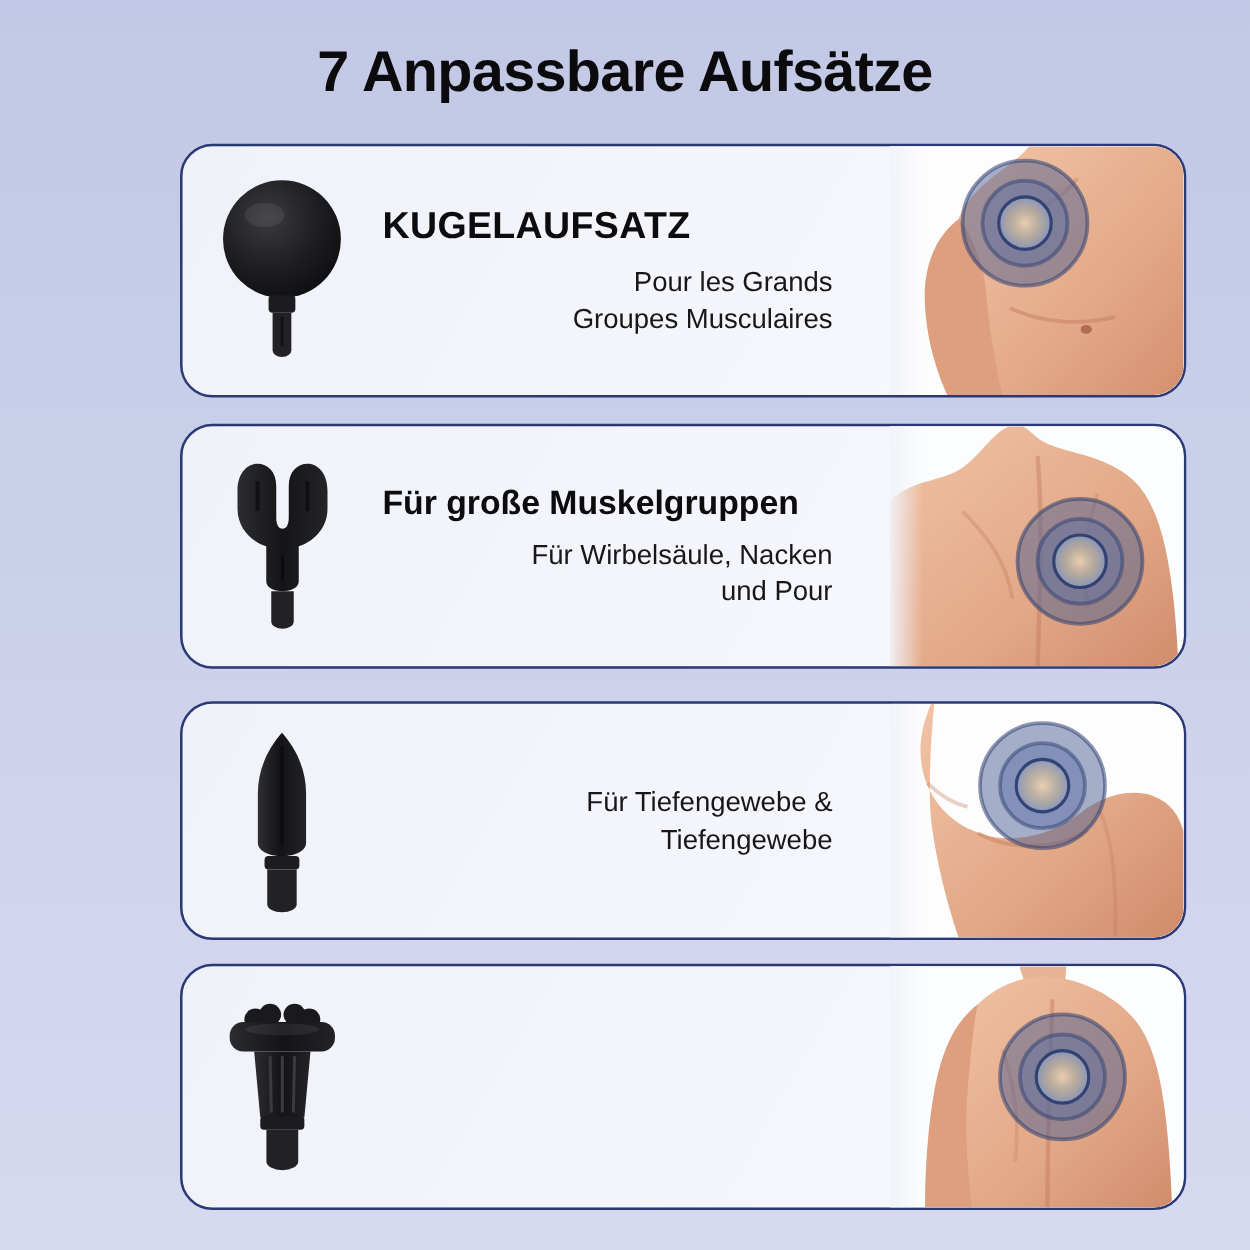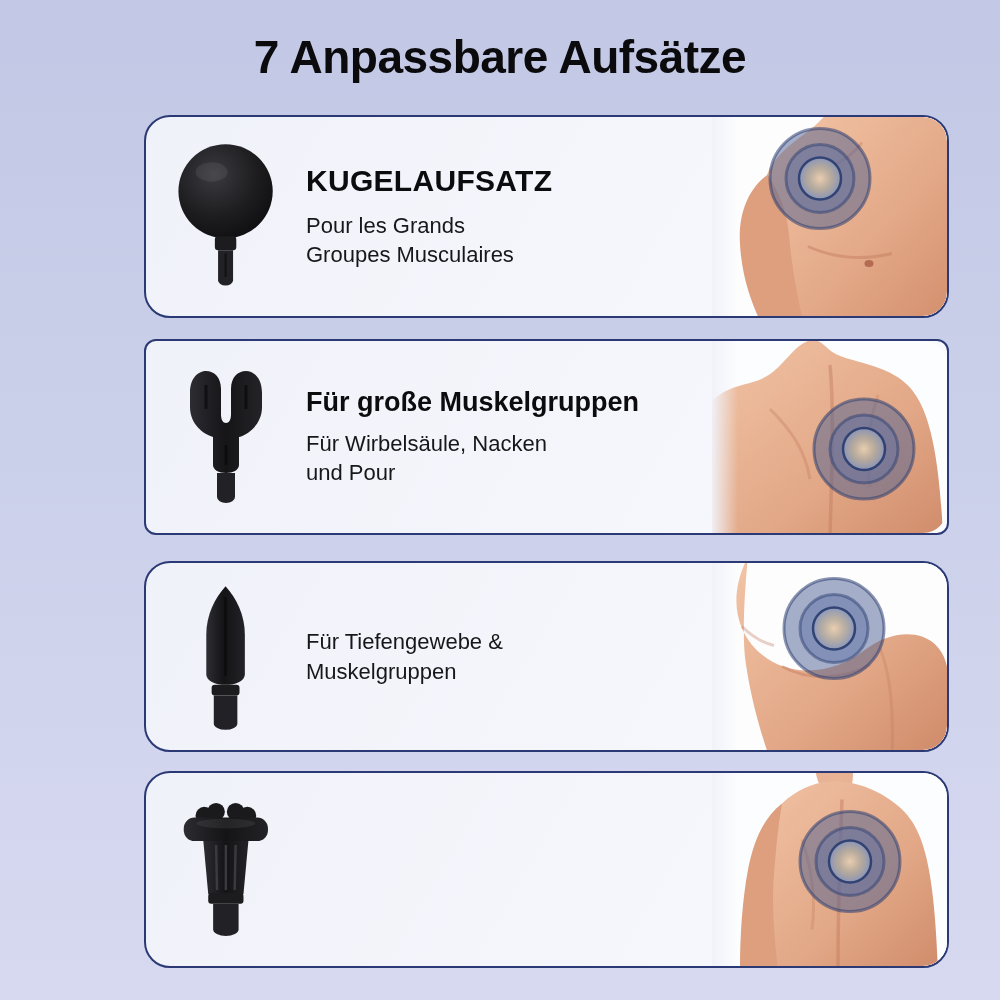--- a/index.html
+++ b/index.html
@@ -13,38 +13,38 @@
     font-size:46px;font-weight:bold;color:#0b0b0d;letter-spacing:-0.5px;margin:0;
   }
   .card{
     position:absolute;left:144px;width:805px;
     border:2px solid #2b3a75;border-radius:26px;
     background:linear-gradient(120deg,#f0f2f9 0%,#f5f6fc 60%,#fafbff 100%);
     box-sizing:border-box;overflow:hidden;
     display:flex;align-items:center;
   }
   .c1{top:115px;height:203px;}
-  .c2{top:339px;height:196px;border-radius:12px;}
+  .c2{top:339px;height:196px;}
   .c3{top:561px;height:191px;}
   .c4{top:771px;height:197px;}
   .attachment{
     width:160px;flex:0 0 160px;display:flex;align-items:center;justify-content:center;
   }
   .attachment svg{height:150px;width:auto;display:block;}
   .c2 .attachment svg{height:140px;}
   .c4 .attachment svg{height:142px;}
   .textblock{
     flex:1 1 auto;display:flex;flex-direction:column;justify-content:center;
     padding-right:6px;max-width:360px;
   }
   .heading{
     font-size:30px;font-weight:bold;color:#0c0c0e;letter-spacing:.3px;margin:0 0 13px 0;
   }
   .c2 .heading{font-size:27px;letter-spacing:0;margin-bottom:11px;}
-  .desc{font-size:22px;color:#17171a;line-height:1.34;margin:0;}
+  .desc{font-size:22px;color:#17171a;line-height:1.34;margin:0;text-align:right;}
   .desc .line{display:block;}
   .photo{
     position:absolute;top:0;right:0;width:235px;height:100%;
     border-radius:0 24px 24px 0;overflow:hidden;
     background:linear-gradient(180deg,#fdfdfe 0%,#f2f4fa 100%);
   }
   .photo::before{
     content:"";position:absolute;left:0;top:0;bottom:0;width:26px;
     background:linear-gradient(90deg,rgba(240,242,249,.95),rgba(240,242,249,0));
     z-index:3;pointer-events:none;
@@ -177,21 +177,21 @@
       </defs>
       <path d="M50,4 C60,15 68,31 68,49 L68,86 C68,92 60,96 50,96 C40,96 32,92 32,86 L32,49 C32,31 40,15 50,4 Z" fill="url(#gb3)"></path>
       <line x1="50" y1="14" x2="50" y2="88" stroke="#000" stroke-width="2.5" opacity="0.4"></line>
       <rect x="37" y="96" width="26" height="10" rx="3" fill="#1c1c1f"></rect>
       <path d="M39,106 h22 v26 a11,6 0 0 1 -22,0 Z" fill="#222226"></path>
     </svg>
   </div>
   <div class="textblock">
     <p class="desc">
       <span class="line">Für Tiefengewebe &amp;</span>
-      <span class="line">Muskelgruppen</span>
+      <span class="line">Tiefengewebe</span>
     </p>
   </div>
   <div class="photo">
     <svg viewBox="0 0 235 200" preserveAspectRatio="xMidYMid slice" xmlns="http://www.w3.org/2000/svg">
       <defs>
         <linearGradient id="sk3" x1="0" y1="0" x2="1" y2="1">
           <stop offset="0%" stop-color="#f2c4a6"></stop>
             <stop offset="60%" stop-color="#e1a685"></stop>
             <stop offset="100%" stop-color="#cf8a69"></stop>
         </linearGradient>

